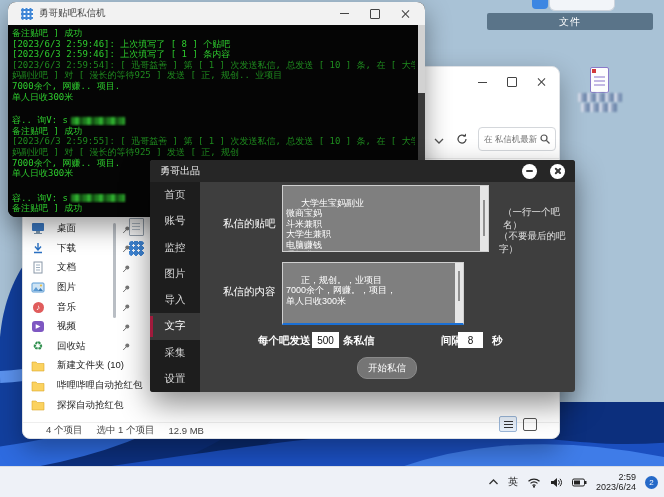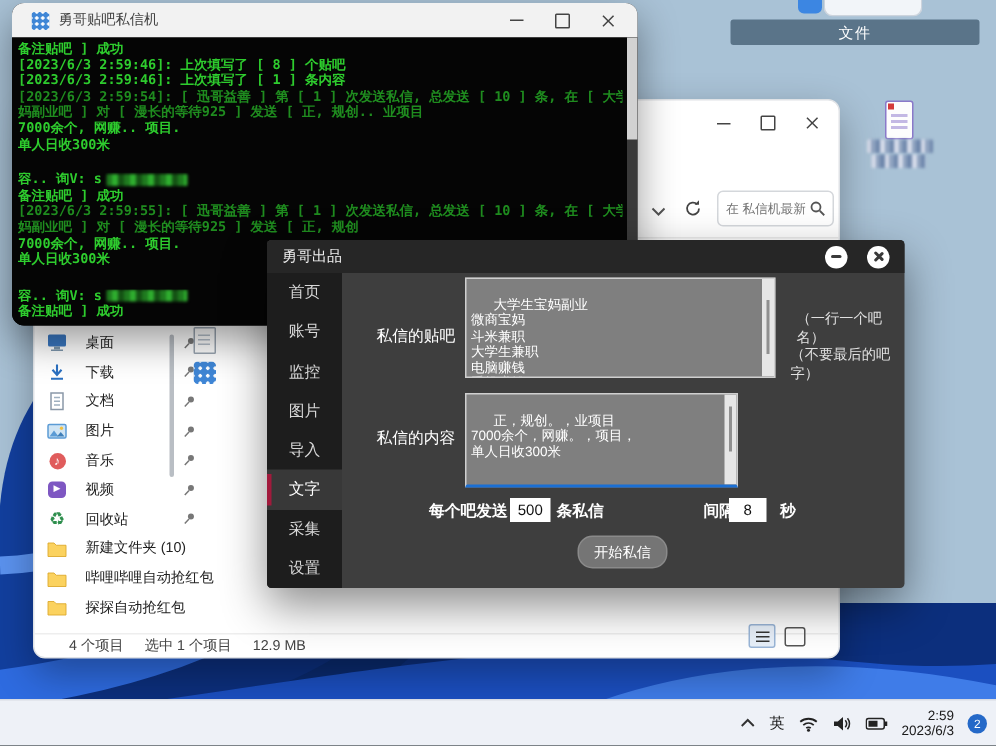--- a/index.html
+++ b/index.html
@@ -59,27 +59,27 @@
   .terminal{position:absolute;left:8px;top:2px;width:417px;height:215px;border-radius:8px;z-index:3;
     box-shadow:0 10px 26px rgba(0,0,0,.4);background:#000;}
   .t-titlebar{position:absolute;left:0;top:0;width:100%;height:23px;background:#f2f2f2;border-radius:8px 8px 0 0;display:flex;align-items:center;}
   .t-ico{width:12px;height:12px;border-radius:2px;margin:0 6px 0 13px;background:#3f86d6;
     background-image:radial-gradient(circle,#fff 1px,rgba(255,255,255,0) 1.2px);background-size:4px 4px;background-position:1.5px 2px;}
   .t-title{font-size:9.5px;color:#444;filter:blur(.4px);}
   .t-controls{margin-left:auto;display:flex;gap:17px;padding-right:12px;align-items:center;}
   .t-body{position:absolute;left:0;top:23px;right:0;bottom:0;background:#050505;border-radius:0 0 8px 8px;overflow:hidden;padding:3px 10px 0 4px;box-sizing:border-box;}
   .t-scroll{position:absolute;right:0;top:23px;width:7px;bottom:0;background:#d2d2d2;border-radius:0 0 8px 0;}
   .t-thumb{position:absolute;right:0;top:68px;width:7px;height:67px;background:#3a3a3a;}
-  .tline{font-family:"DejaVu Sans Mono",monospace;font-size:9px;line-height:10.6px;height:10.6px;white-space:nowrap;overflow:hidden;font-weight:bold;}
+  .tline{font-family:"DejaVu Sans Mono",monospace;font-size:9px;line-height:10.6px;height:10.6px;white-space:nowrap;overflow:hidden;font-weight:normal;}
   .tb{color:#2ecc2e;} .td{color:#1f8c1f;} .tgap{height:13px;}
   .censor{display:inline-block;width:54px;height:8px;margin-left:3px;vertical-align:middle;border-radius:1px;
     background:repeating-linear-gradient(90deg,#1f7a1f 0 4px,#2fae2f 4px 8px,#145214 8px 12px);filter:blur(1.2px);}
   
   .app{position:absolute;left:150px;top:160px;width:425px;height:232px;background:#3e3e3e;border-radius:3px;z-index:4;
-    box-shadow:0 12px 30px rgba(0,0,0,.45);margin-left:28px;}
+    box-shadow:0 12px 30px rgba(0,0,0,.45);}
   .a-titlebar{position:absolute;left:0;top:0;width:100%;height:22px;background:#262626;border-radius:3px 3px 0 0;display:flex;align-items:center;}
   .a-title{color:#efefef;font-size:10px;padding-left:10px;}
   .a-controls{margin-left:auto;display:flex;gap:13px;padding-right:10px;}
   .cbtn{width:15px;height:15px;border-radius:50%;background:#fff;display:flex;align-items:center;justify-content:center;}
   .cbtn .min-g{width:7px;height:1.5px;background:#3a3a3a;border-radius:1px;}
   .cbtn .cls-g{position:relative;width:8px;height:8px;}
   .cbtn .cls-g::before,.cbtn .cls-g::after{content:"";position:absolute;left:3.5px;top:0;width:1.5px;height:8px;background:#3a3a3a;border-radius:1px;}
   .cbtn .cls-g::before{transform:rotate(45deg);} .cbtn .cls-g::after{transform:rotate(-45deg);}
   .a-side{position:absolute;left:0;top:22px;width:50px;bottom:0;background:#1d1d1d;border-radius:0 0 0 3px;}
   .a-nav{height:26.25px;display:flex;align-items:center;justify-content:center;color:#d8d8d8;font-size:10.5px;position:relative;}
@@ -409,19 +409,19 @@
           <path d="M1 4h2.5L7 1v9L3.5 7H1z" fill="#222"></path>
           <path d="M8.5 3.2a3.6 3.6 0 0 1 0 4.6 M10 1.8a5.8 5.8 0 0 1 0 7.4" fill="none" stroke="#222" stroke-width="1"></path>
         </svg>
       <svg width="15" height="9">
           <rect x=".5" y="1" width="12" height="7" rx="1.5" fill="none" stroke="#222"></rect>
           <rect x="2" y="2.5" width="6" height="4" fill="#222"></rect>
           <rect x="13" y="3" width="1.5" height="3" fill="#222"></rect>
         </svg>
       <div class="clock">
         <div>2:59</div>
-        <div>2023/6/3</div>
+        <div>2023/6/24</div>
       </div>
       <div class="badge">2</div>
     </div>
   </div>
 
 </div>
 
 </body></html>

